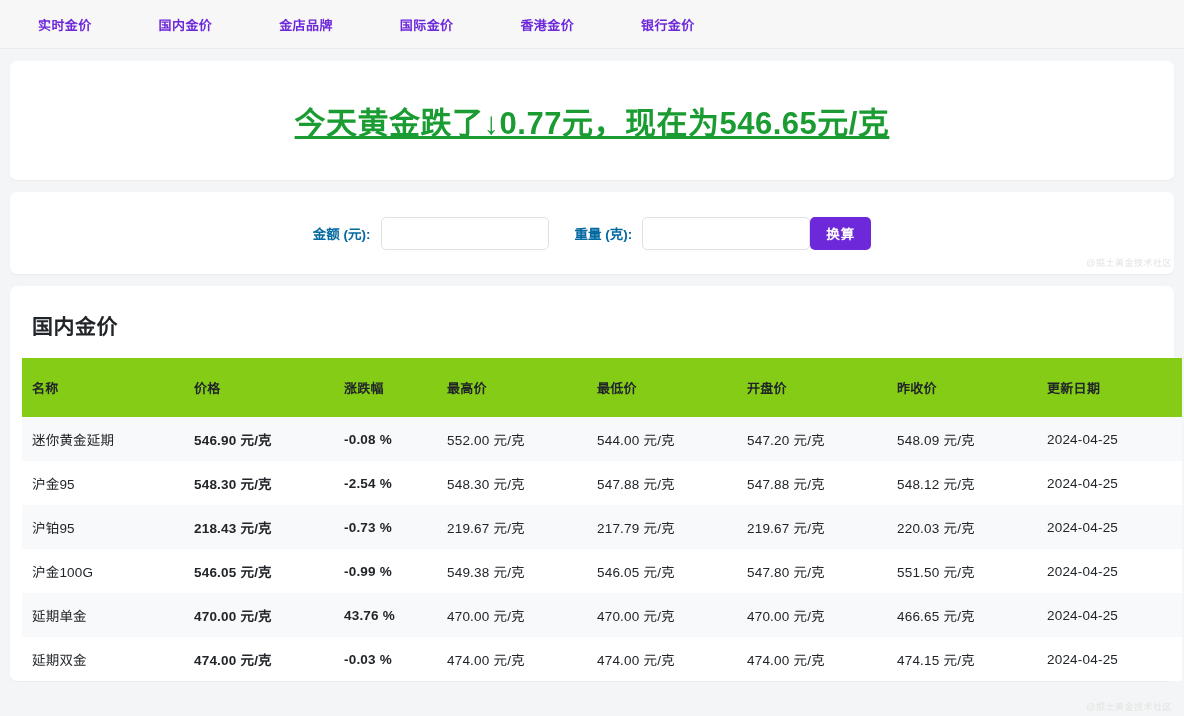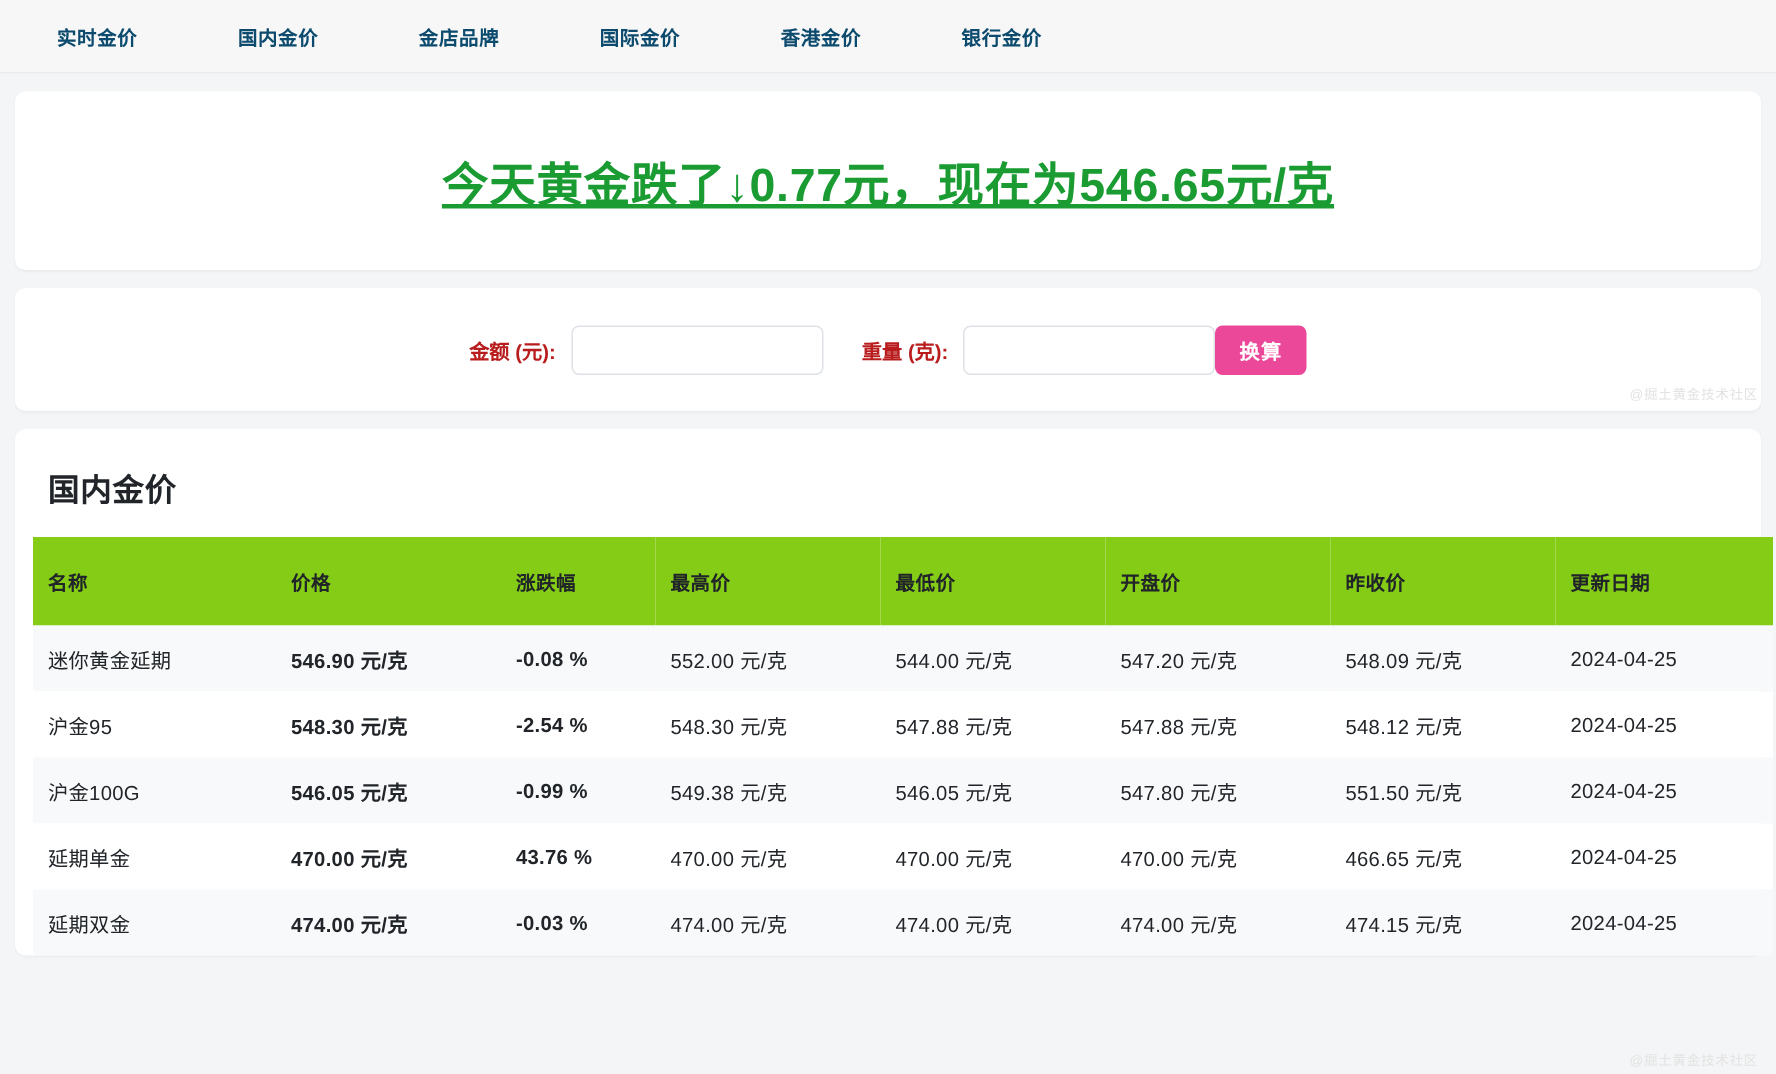--- a/index.html
+++ b/index.html
@@ -22,21 +22,21 @@
     height: 49px;
     background: #f7f7f7;
     display: flex;
     align-items: center;
     padding: 0 18px;
     border-bottom: 1px solid #ececec;
   }
   .nav-item {
     font-size: 13px;
     font-weight: 700;
-    color: #0c4a6e;
+    color: #6d28d9;
     padding: 6px 10px;
     margin-right: 47px;
     cursor: pointer;
     white-space: nowrap;
     letter-spacing: .4px;
   }
   .nav-item:first-child { margin-left: 10px; }
 
   
   .card {
@@ -71,39 +71,39 @@
     align-items: center;
     justify-content: center;
   }
   .converter-row {
     display: flex;
     align-items: center;
   }
   .field-label {
     font-size: 13.5px;
     font-weight: 700;
-    color: #b91c1c;
+    color: #0369a1;
     margin-right: 10px;
     white-space: nowrap;
   }
   .text-input {
     width: 168px;
     height: 33px;
     border: 1px solid #dee2e6;
     border-radius: 5px;
     background: #fff;
     font-size: 13px;
     font-family: inherit;
     color: #212529;
     padding: 0 9px;
     outline: none;
   }
   .spacer { width: 26px; }
   .convert-btn {
-    background: #ec4899;
+    background: #6d28d9;
     border: none;
     border-radius: 5px;
     color: #ffffff;
     font-size: 13.5px;
     font-weight: 700;
     font-family: inherit;
     height: 33px;
     padding: 0 16px;
     cursor: pointer;
     letter-spacing: 1px;
@@ -239,20 +239,30 @@
           <td>沪金95</td>
           <td class="down">548.30 元/克</td>
           <td class="down">-2.54 %</td>
           <td>548.30 元/克</td>
           <td>547.88 元/克</td>
           <td>547.88 元/克</td>
           <td>548.12 元/克</td>
           <td>2024-04-25</td>
         </tr>
         <tr>
+          <td>沪铂95</td>
+          <td class="down">218.43 元/克</td>
+          <td class="down">-0.73 %</td>
+          <td>219.67 元/克</td>
+          <td>217.79 元/克</td>
+          <td>219.67 元/克</td>
+          <td>220.03 元/克</td>
+          <td>2024-04-25</td>
+        </tr>
+        <tr>
           <td>沪金100G</td>
           <td class="down">546.05 元/克</td>
           <td class="down">-0.99 %</td>
           <td>549.38 元/克</td>
           <td>546.05 元/克</td>
           <td>547.80 元/克</td>
           <td>551.50 元/克</td>
           <td>2024-04-25</td>
         </tr>
         <tr>

